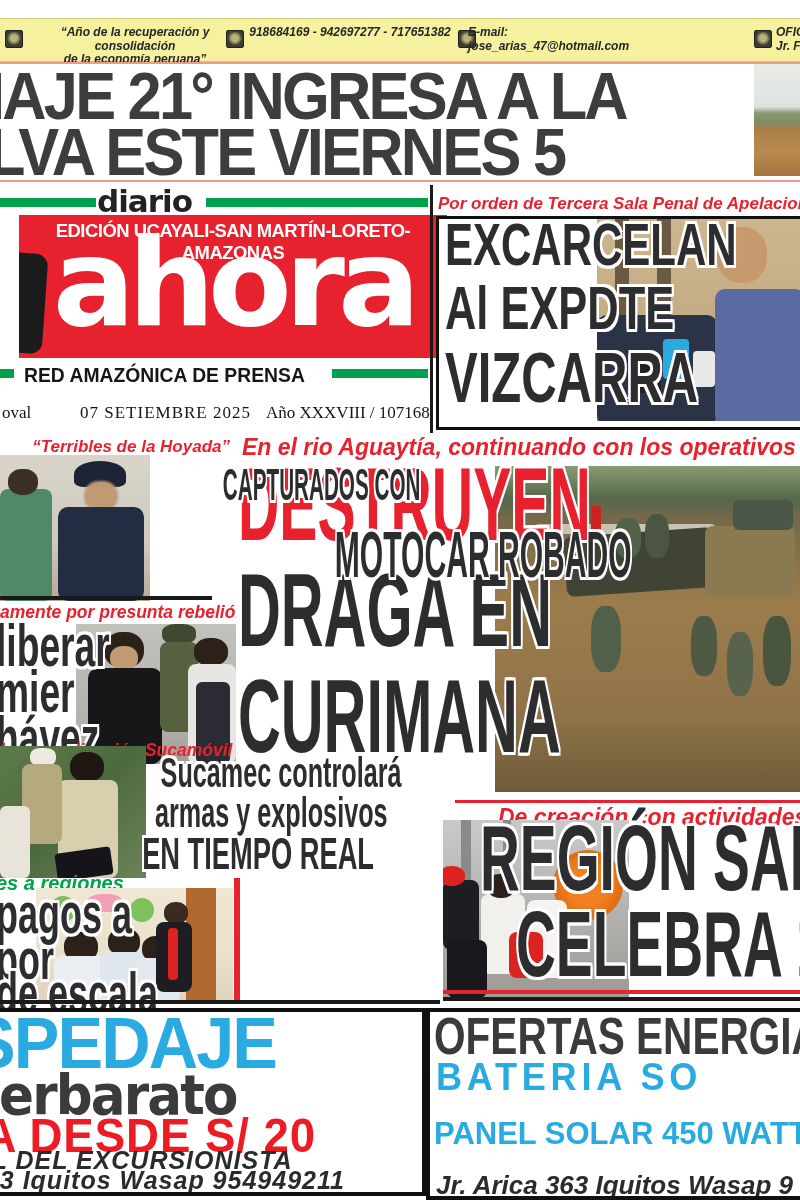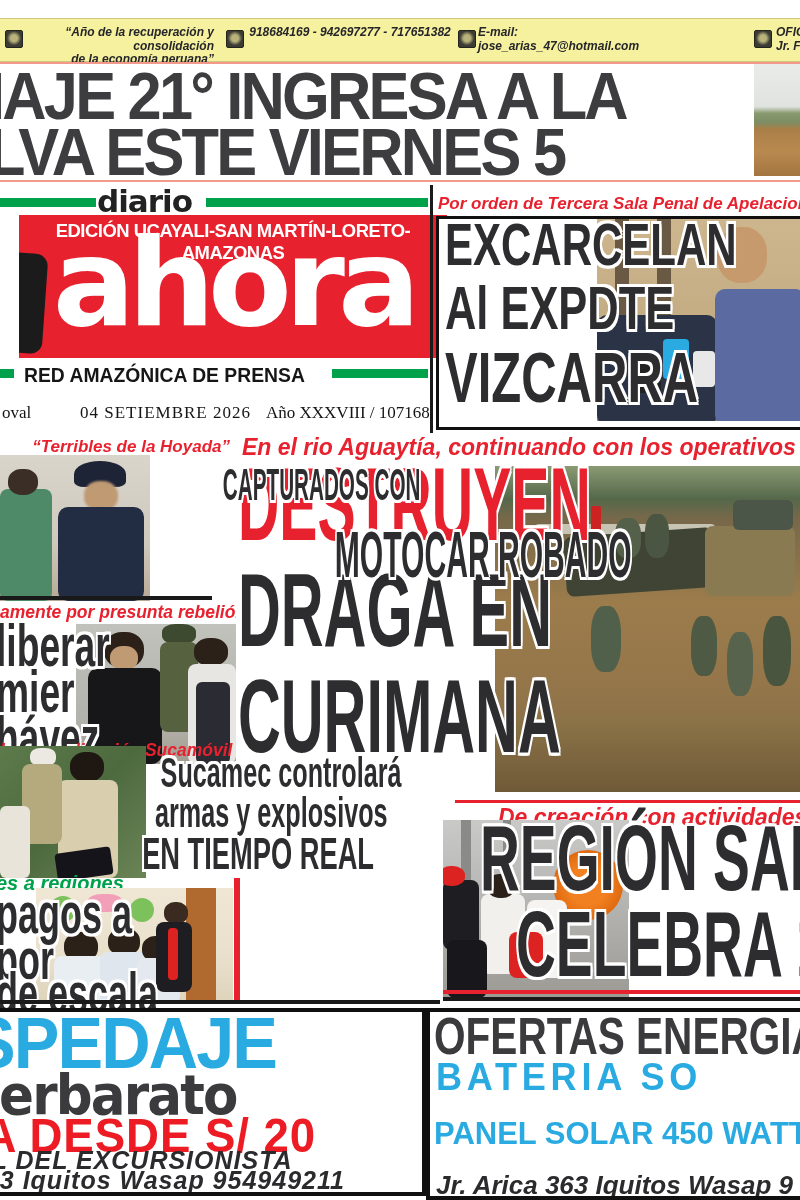--- a/index.html
+++ b/index.html
@@ -47,30 +47,30 @@
   .adred{color:#ed1c24;}
   .itb{font-style:italic;color:#2b2b2e;}
 </style>
 </head>
 <body>
 
 <div id="page">
 
   <div class="abs topbar">
     <div class="abs sq" style="left:5px;"></div>
-    <div class="abs tb-txt ctr" style="left:16px;width:198px;text-align:right;">
+    <div class="abs tb-txt ctr" style="left:36px;width:198px;">
       <div>“Año de la recuperación y consolidación</div>
       <div>de la economía peruana”</div>
     </div>
     <div class="abs sq" style="left:226px;"></div>
     <div class="abs tb-txt ctr" style="left:246px;width:208px;">
       <div>918684169 - 942697277 - 717651382</div>
     </div>
     <div class="abs sq" style="left:458px;"></div>
-    <div class="abs tb-txt" style="left:478px;width:220px;">
+    <div class="abs tb-txt" style="left:468px;width:220px;">
       <div>E-mail:</div>
       <div>jose_arias_47@hotmail.com</div>
     </div>
     <div class="abs sq" style="left:754px;"></div>
     <div class="abs tb-txt" style="left:776px;width:160px;">
       <div>OFICINA Y TALLER DE</div>
       <div>Jr. Fitzcarrald Nº384</div>
     </div>
   </div>
 
@@ -89,21 +89,21 @@
     <div class="edition">EDICIÓN UCAYALI-SAN MARTÍN-LORETO-AMAZONAS</div>
     <div class="ahora">ahora</div>
   </div>
 
   <div class="abs gbar" style="top:369px;left:0;width:14px;"></div>
   <div class="abs tagline">RED AMAZÓNICA DE PRENSA</div>
   <div class="abs gbar" style="top:369px;left:332px;width:96px;"></div>
   <div class="abs vline"></div>
 
   <div class="abs dateline" style="left:2px;">oval</div>
-  <div class="abs dateline" style="left:80px;letter-spacing:1px;">04 SETIEMBRE 2026</div>
+  <div class="abs dateline" style="left:80px;letter-spacing:1px;">07 SETIEMBRE 2025</div>
   <div class="abs dateline" style="left:266px;">Año XXXVIII / 107168</div>
 
   <div class="abs kick" style="top:194px;left:438px;width:362px;overflow:hidden;font-size:17px;">Por orden de Tercera Sala Penal de Apelaciones de la Cort</div>
   <div class="abs blackbox" style="top:216px;left:436px;width:372px;height:208px;">
     <div class="abs photo" style="left:158px;top:0;width:206px;height:202px;background:linear-gradient(180deg,#cdb68e 0%,#c3ab82 55%,#8d8277 100%);">
       <div class="shape" style="left:18px;top:0;width:14px;height:120px;background:#6a5a44;"></div>
       <div class="shape" style="left:60px;top:0;width:14px;height:110px;background:#6a5a44;"></div>
       <div class="shape" style="left:120px;top:8px;width:50px;height:56px;border-radius:45%;background:#c79a6e;"></div>
       <div class="shape" style="left:0;top:96px;width:120px;height:110px;background:#2b3347;border-radius:10px;"></div>
       <div class="shape" style="left:118px;top:70px;width:90px;height:136px;background:#5b6aa0;border-radius:10px;"></div>

